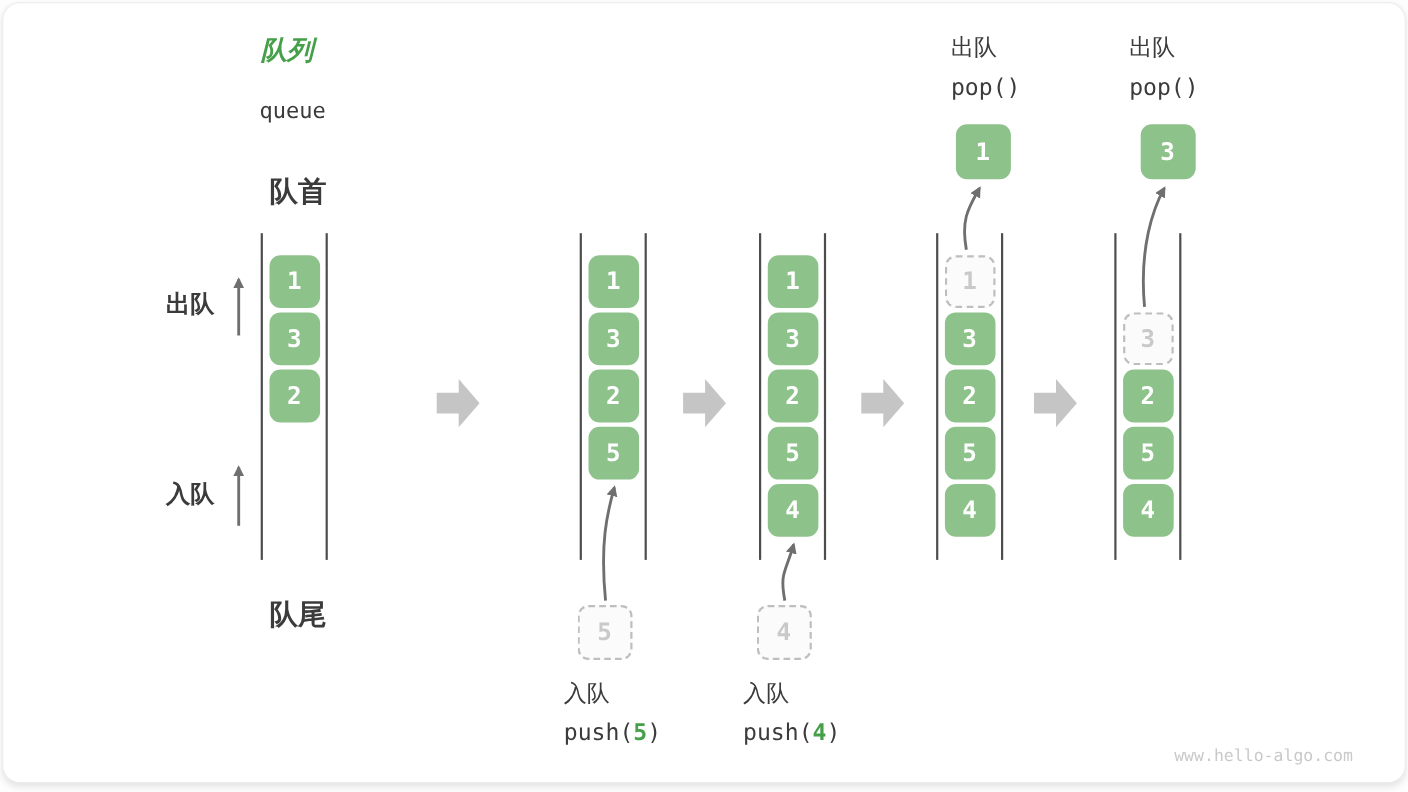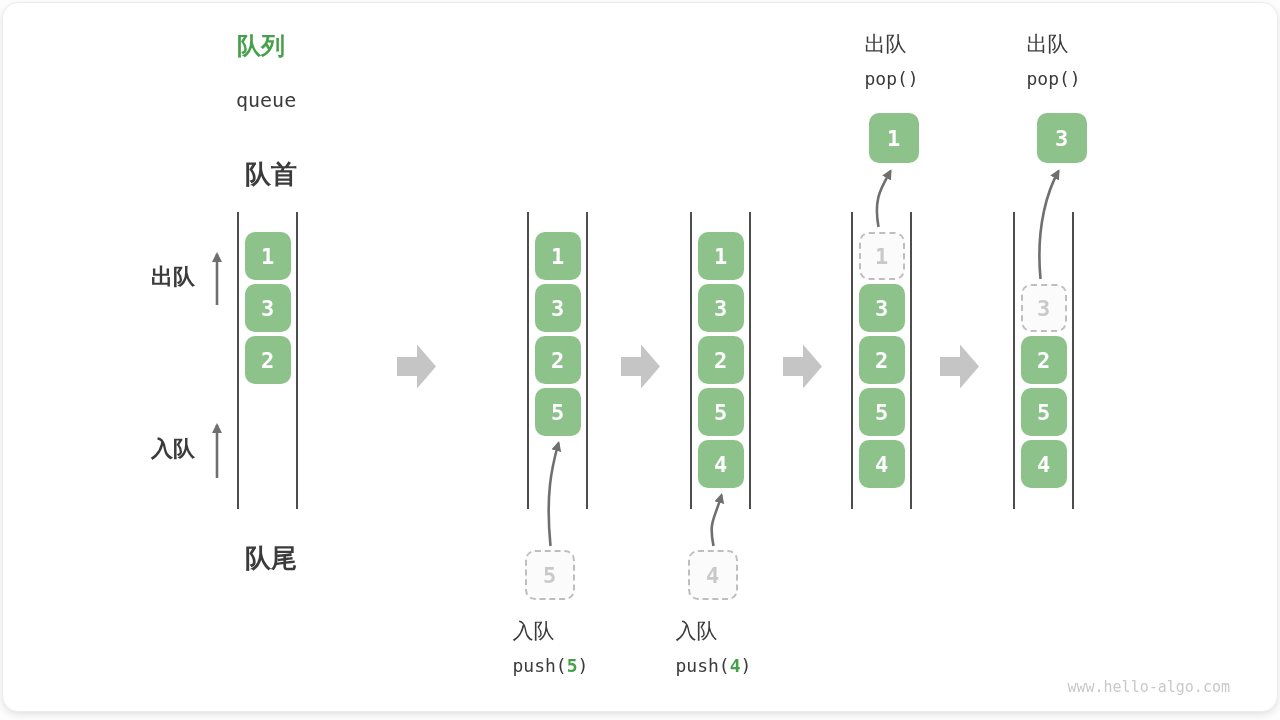--- a/index.html
+++ b/index.html
@@ -1,36 +1,36 @@
 <!DOCTYPE html>
 <html style="--accent: #45A049; --green: #8DC28B; --dark: #3B3B3B; --wall: #4D4D4D; --dashb: #BEBEBE; --dasht: #C9C9C9; --wm: #C9C9C9;"><head>
 <meta charset="utf-8">
 <style>
   html,body{margin:0;padding:0;width:1280px;height:720px;overflow:hidden;background:#fdfdfd;
     font-family:"Liberation Sans","DejaVu Sans",sans-serif;}
   .card{position:absolute;left:2px;top:2px;width:1274px;height:708px;background:#ffffff;
     border:1px solid #ececec;border-radius:16px;box-shadow:0 3px 7px rgba(0,0,0,0.10);}
-  .title-zh{position:absolute;left:237px;top:30px;font-size:24px;font-weight:bold;color:var(--accent);}
+  .title-zh{position:absolute;left:237px;top:30px;font-size:24px;font-weight:bold;color:var(--accent);font-style:italic;}
   .title-en{position:absolute;left:236px;top:88px;font-size:20px;color:var(--dark);
     font-family:"DejaVu Sans Mono","Liberation Mono",monospace;}
   .lbl{position:absolute;font-size:26px;font-weight:bold;color:var(--dark);}
   .lbl.front{left:245px;top:157px;}
   .lbl.rear{left:245px;top:541px;}
   .lbl.side{left:151px;font-size:22px;}
   .lbl.dequeue{top:262px;}
   .lbl.enqueue{top:434px;}
   .wall{position:absolute;width:1.6px;height:297px;top:212px;background:var(--wall);}
   .block{position:absolute;width:46px;height:48px;border-radius:10px;background:var(--green);
     color:#fff;font-family:"DejaVu Sans Mono","Liberation Mono",monospace;font-weight:bold;
     font-size:22px;display:flex;align-items:center;justify-content:center;box-sizing:border-box;}
   .block.dashed{background:#fbfbfb;border:2px dashed var(--dashb);color:var(--dasht);}
   .block.floating{width:50px;height:50px;}
   .oplabel{position:absolute;line-height:26px;}
   .op-zh{font-size:21px;color:var(--dark);margin-bottom:9px;}
-  .op-code{font-size:18px;color:var(--dark);
+  .op-code{font-size:21px;color:var(--dark);
     font-family:"DejaVu Sans Mono","Liberation Mono",monospace;}
   .op-code .green-arg{color:var(--accent);font-weight:bold;}
   #overlay{position:absolute;left:0;top:0;width:1280px;height:720px;pointer-events:none;}
   .watermark{position:absolute;right:50px;top:678px;font-size:15px;color:var(--wm);
     font-family:"DejaVu Sans Mono","Liberation Mono",monospace;margin-left:36px;}
 </style>
 </head>
 <body>
 
 <div class="card"></div>

